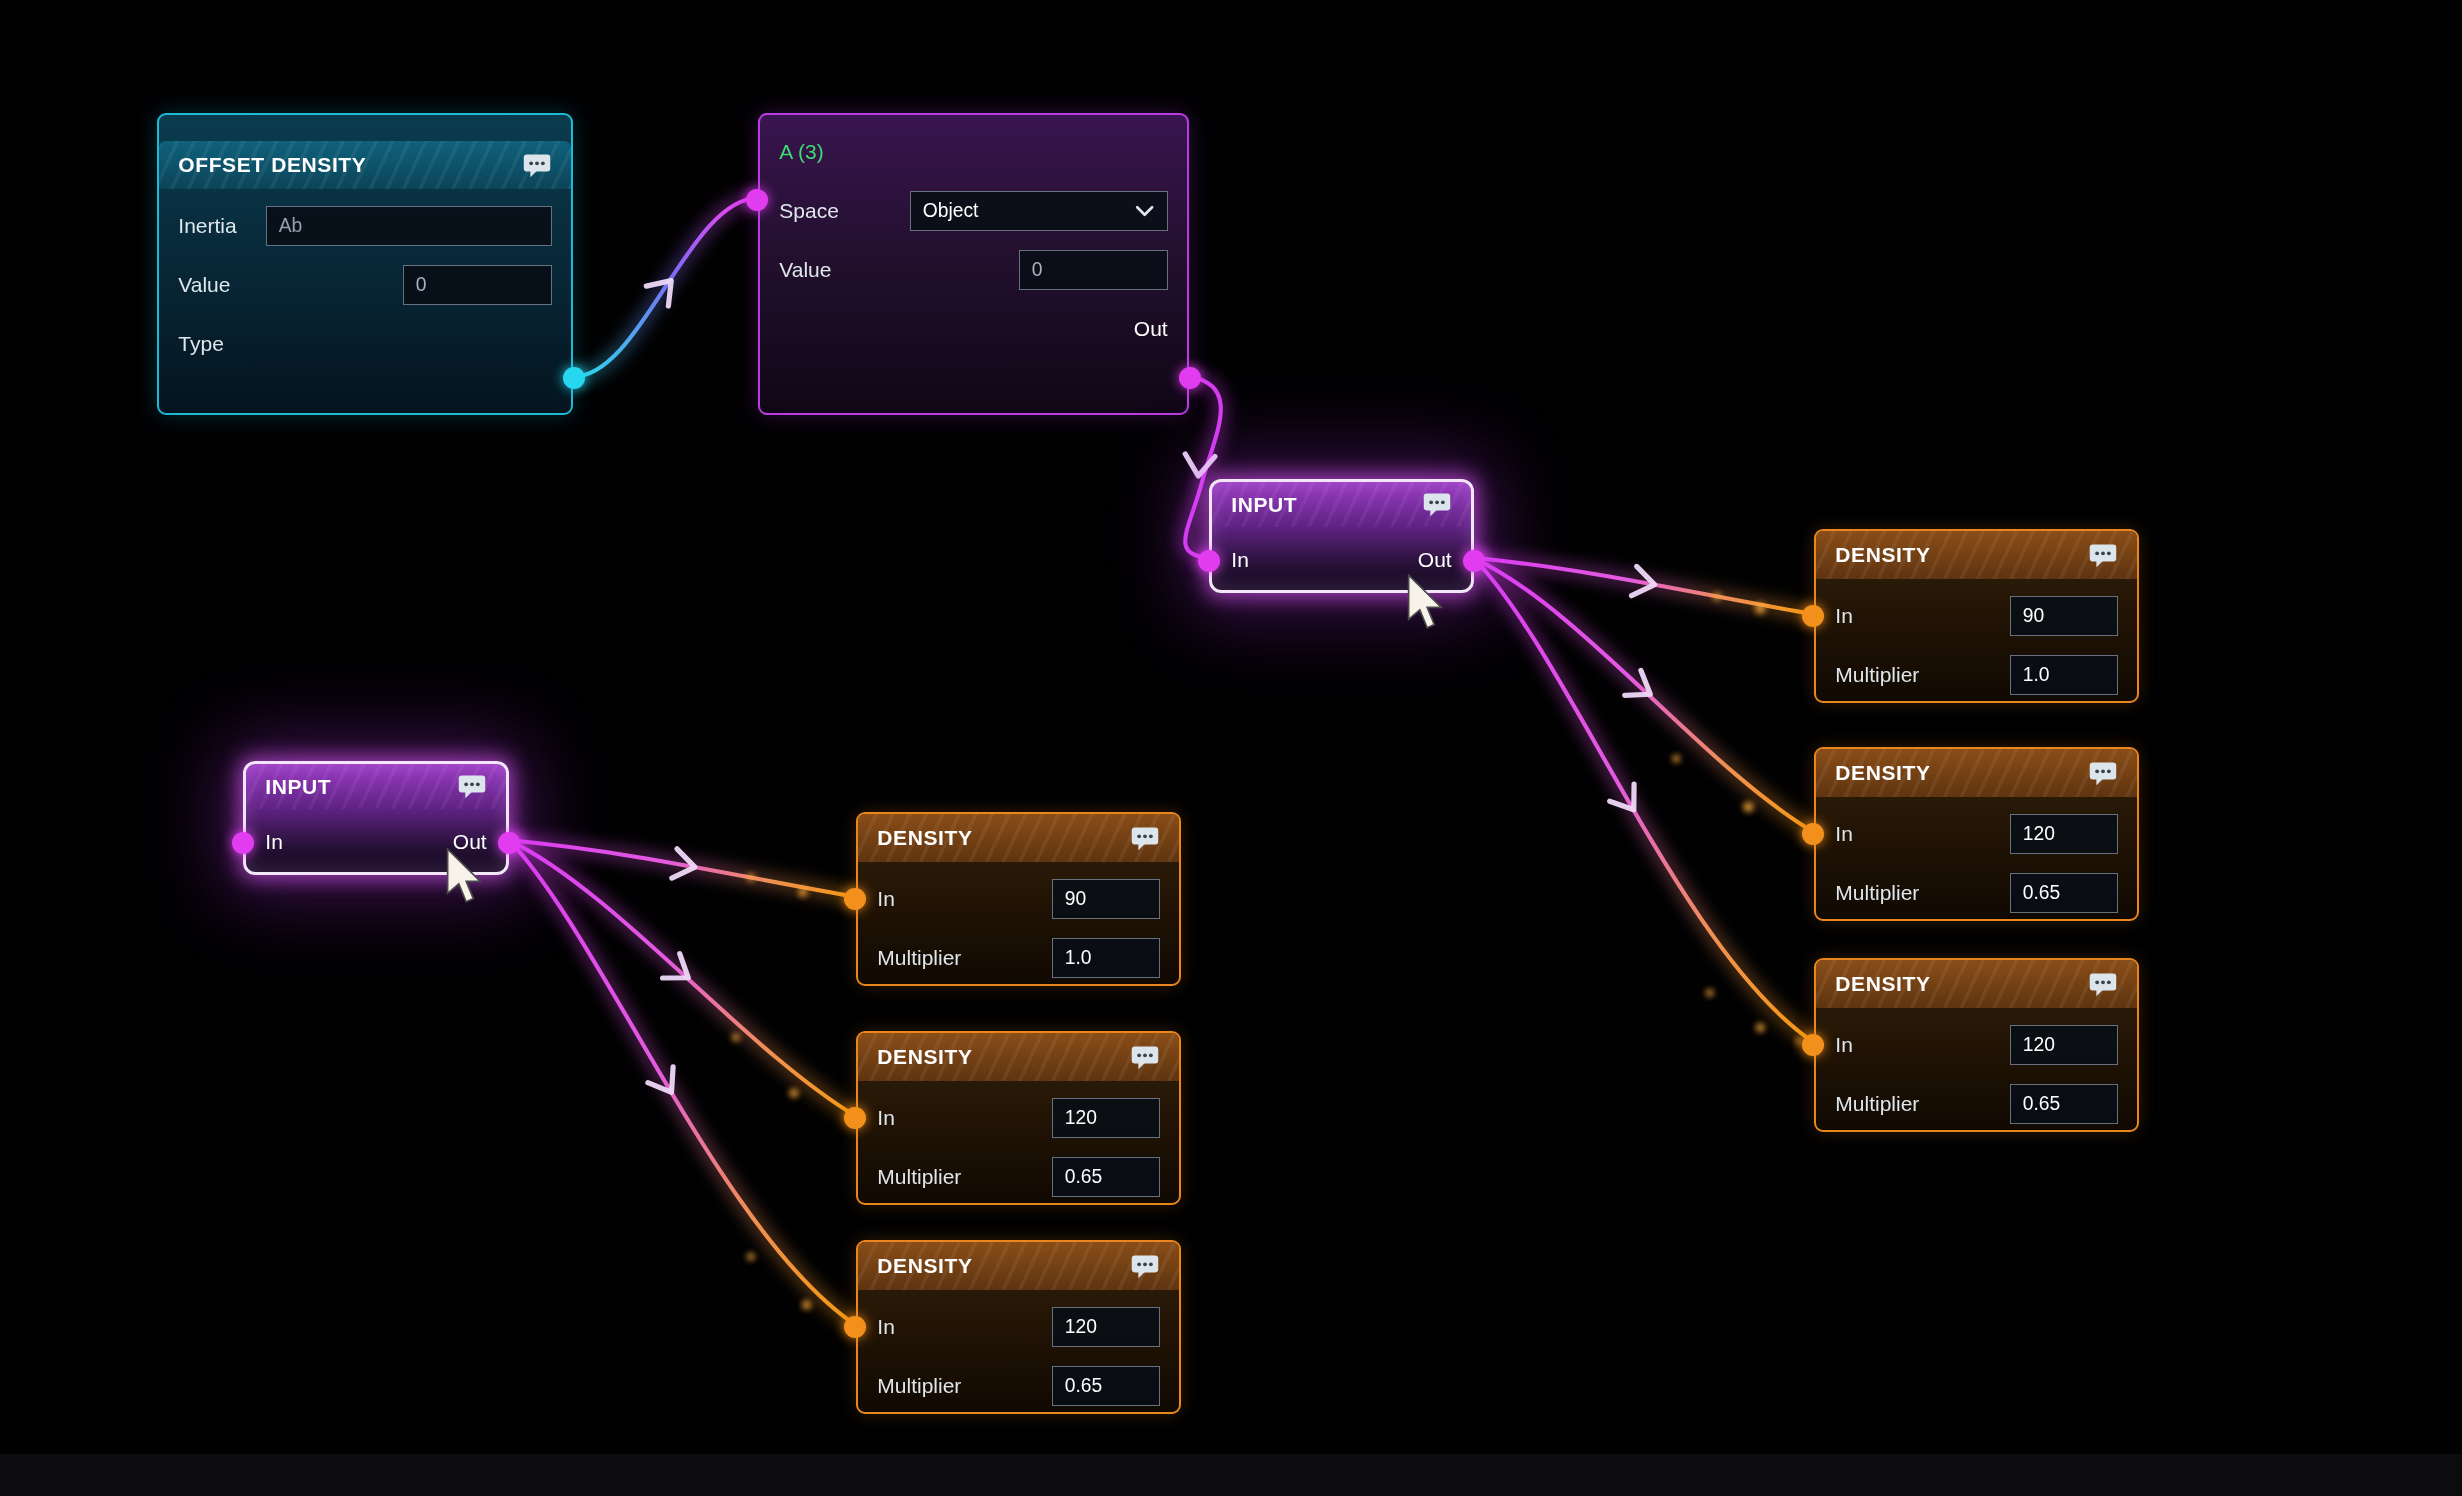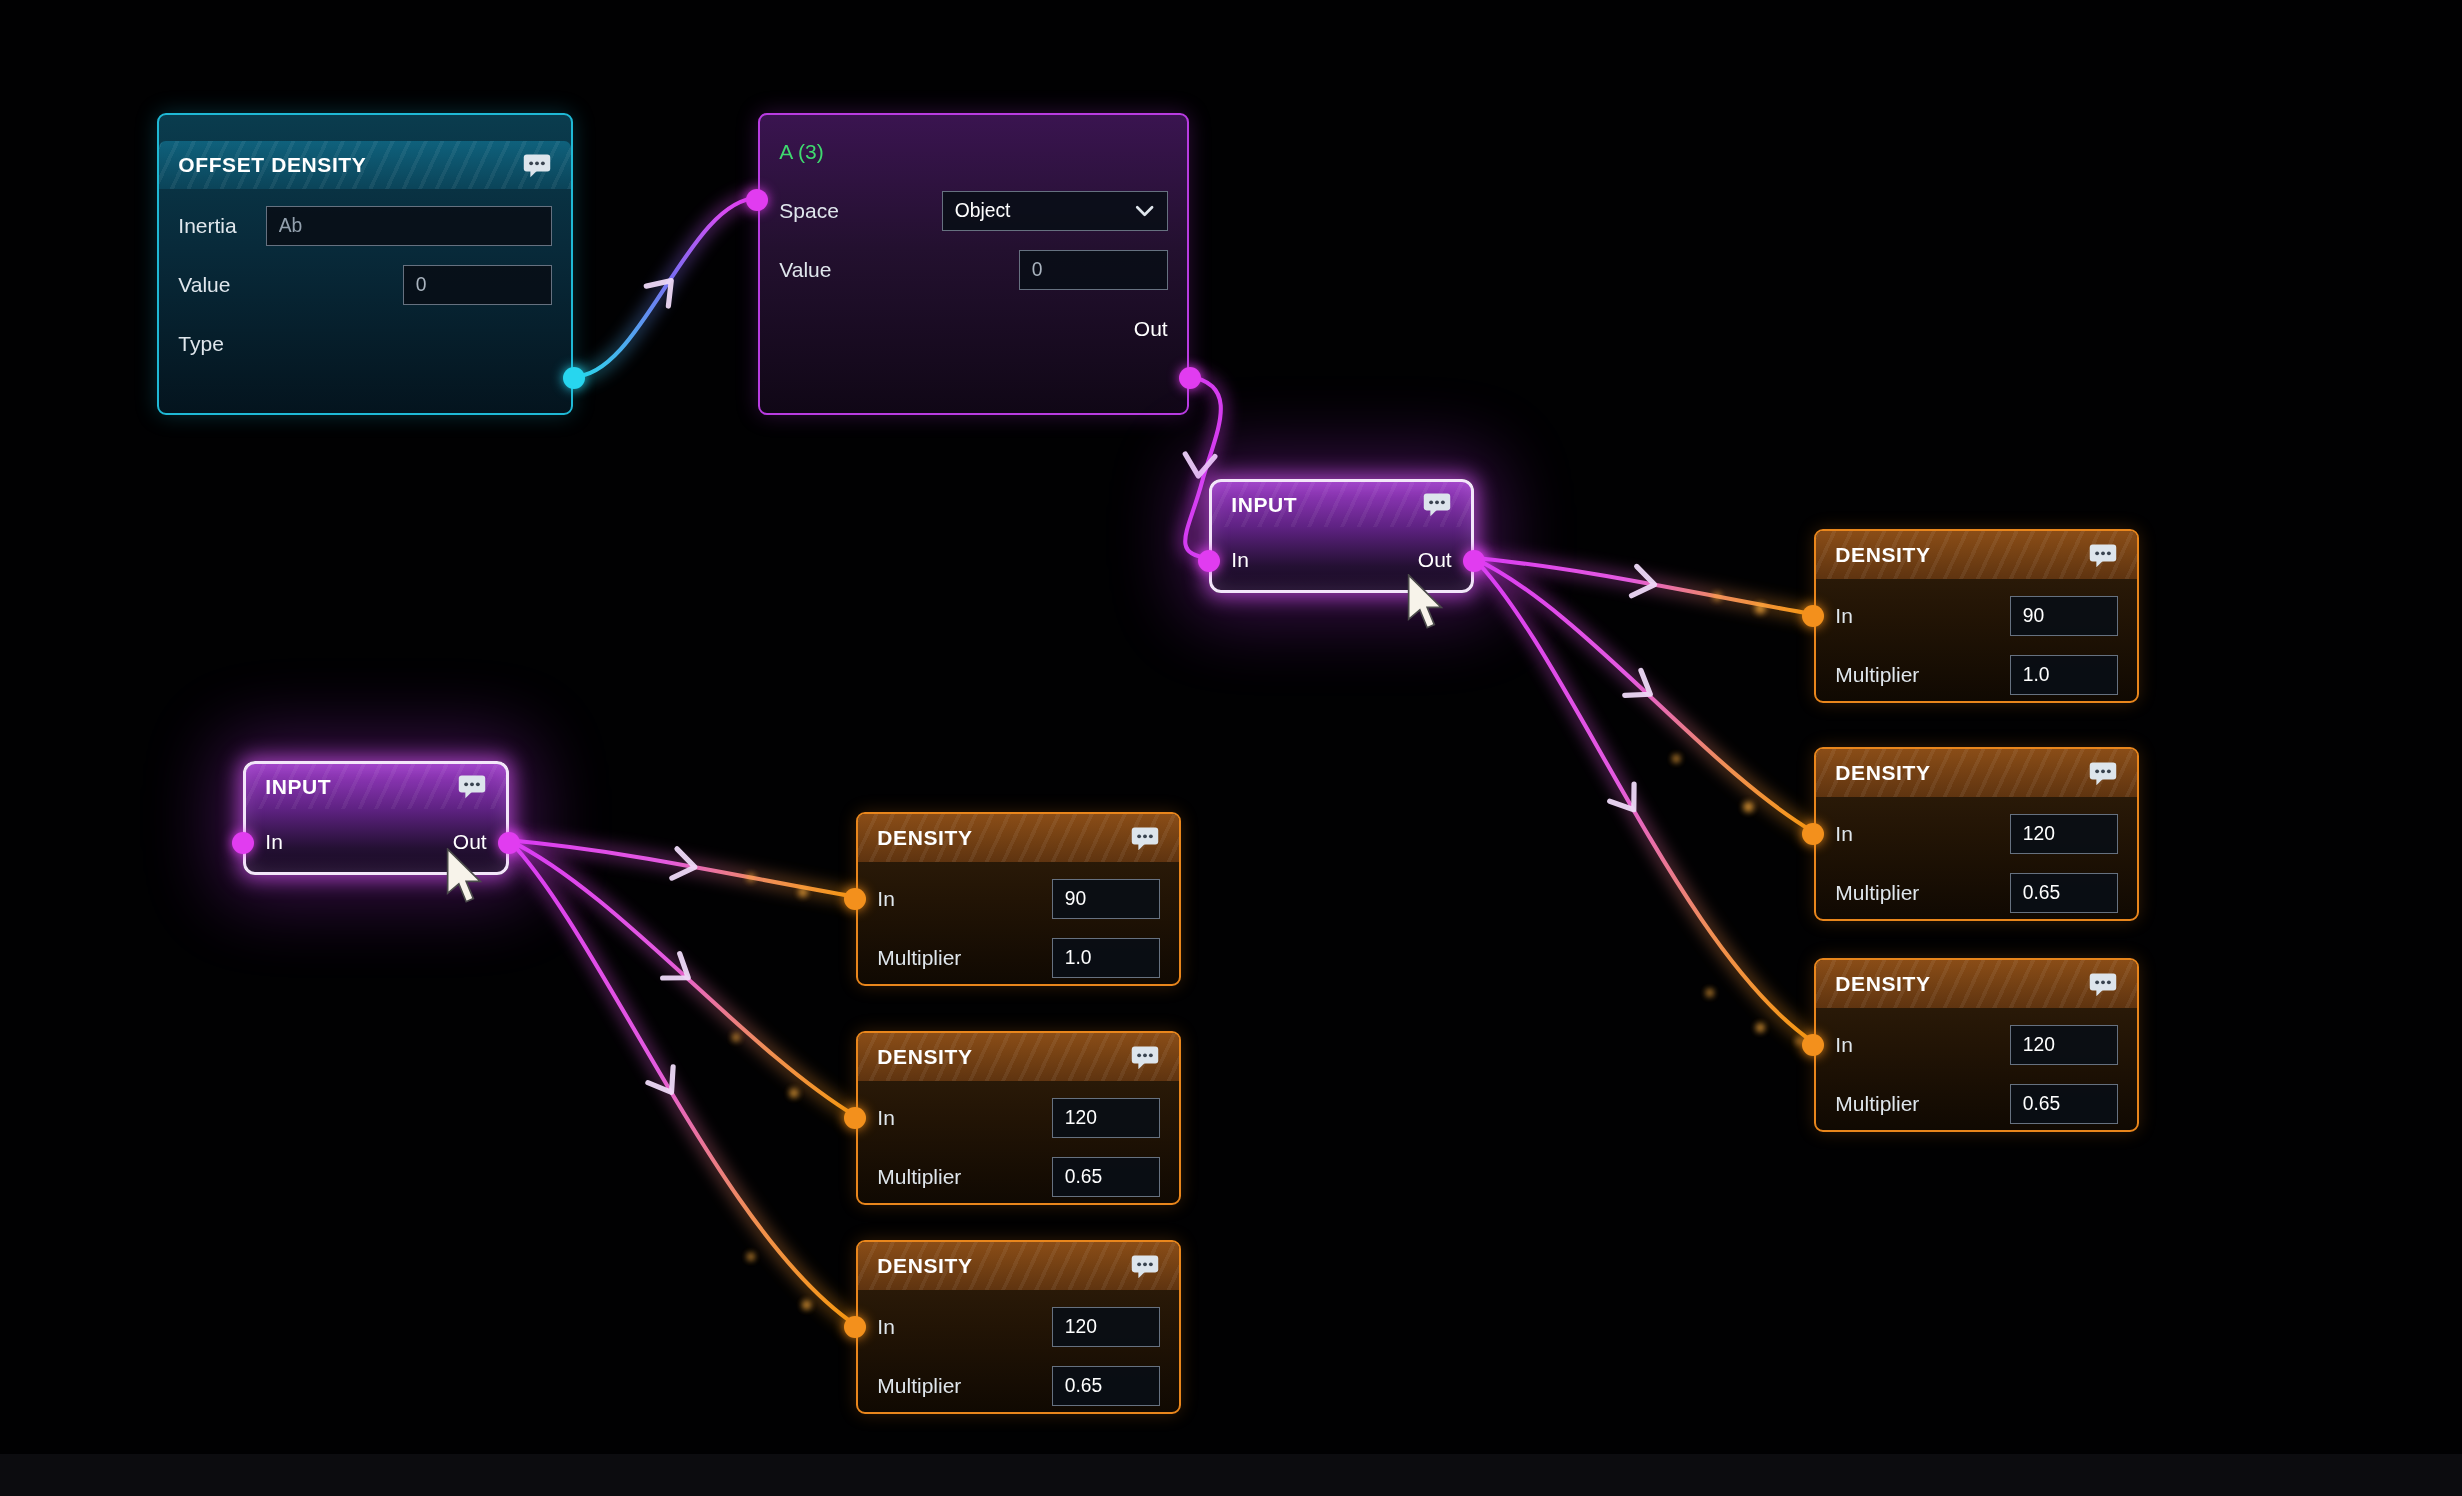--- a/index.html
+++ b/index.html
@@ -24,21 +24,21 @@
   .body{padding-top:7.4px;}
   .row{height:59px;display:flex;align-items:center;justify-content:space-between;padding:0 19.3px;}
   .row.end{justify-content:flex-end;}
   .lbl{font-size:21px;color:#dfe6ec;}
   .lbl.green{color:#3fd96f;}
   .lbl.white{color:#fff;}
   .field{box-sizing:border-box;height:40px;background:rgba(8,14,22,.88);border:1.5px solid #667180;
          border-radius:0;color:#fff;font-size:19.3px;padding:0 12px;font-family:inherit;outline:none;}
   input.field::placeholder{color:#93a0ad;}
   input.field.dim{color:#aab4bf;}
-  .w385{width:286px}.w200{width:149px}.w320{width:226px}.w145{width:108px}
+  .w385{width:286px}.w200{width:149px}.w320{width:258px}.w145{width:108px}
   .dropdown{display:flex;align-items:center;justify-content:space-between;}
   .dropdown .ddtext{color:#fff;font-size:19.3px;}
   .checkbox{width:27px;height:27px;border:1.5px solid #667180;border-radius:4.5px;background:#333c48;}
 
   .teal{border:2.2px solid #1fb9d6;background:linear-gradient(180deg,#0a3c4e 0%,#082a3a 45%,#04141e 100%);
         box-shadow:0 0 22px rgba(31,185,214,.25);}
   .teal .header{background-color:#0d5871;background-image:repeating-linear-gradient(115deg,rgba(255,255,255,.06) 0 3.7px,transparent 3.7px 15px),linear-gradient(180deg,#0f617c,#0b4459);margin-top:26px;}
 
   .purple-node{border:2.2px solid #b93ce2;background:linear-gradient(180deg,#3a1450 0%,#23102f 45%,#100716 100%);
         box-shadow:0 0 22px rgba(185,60,226,.25);}

